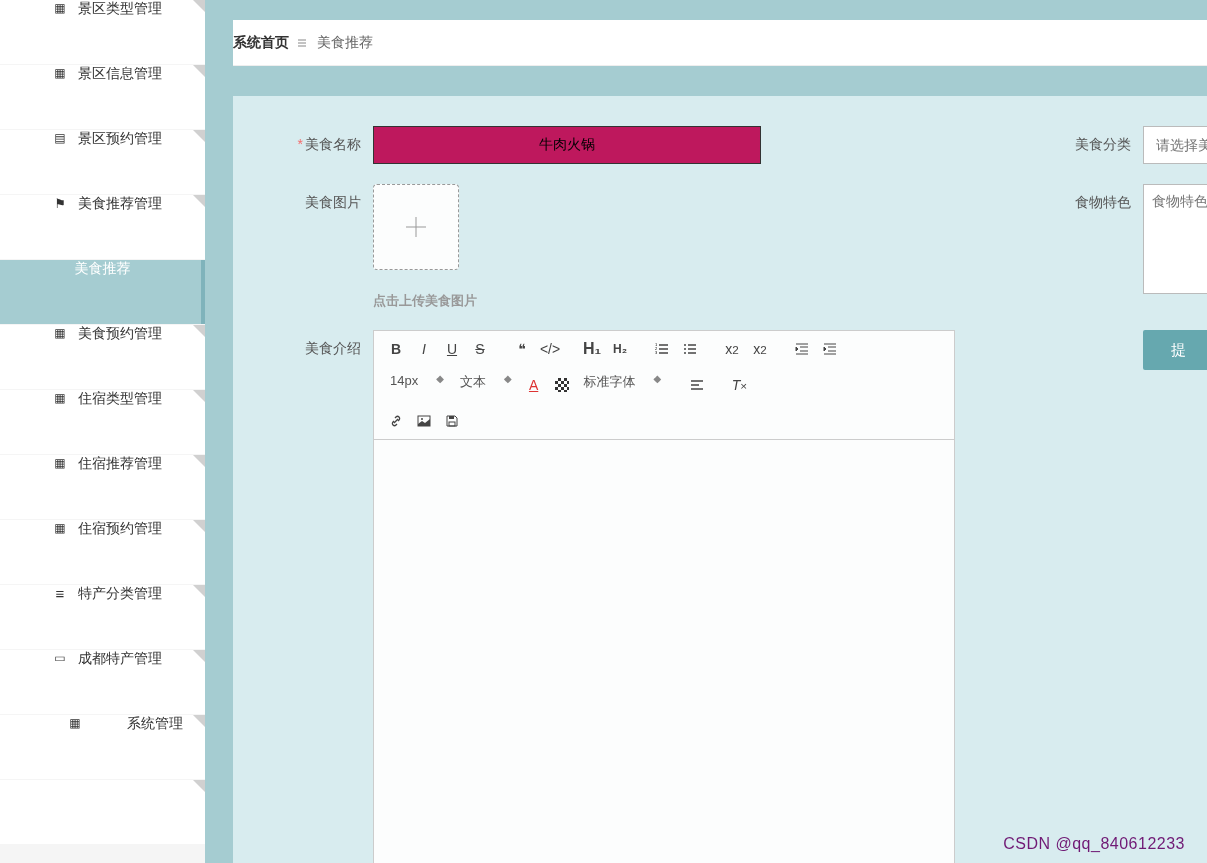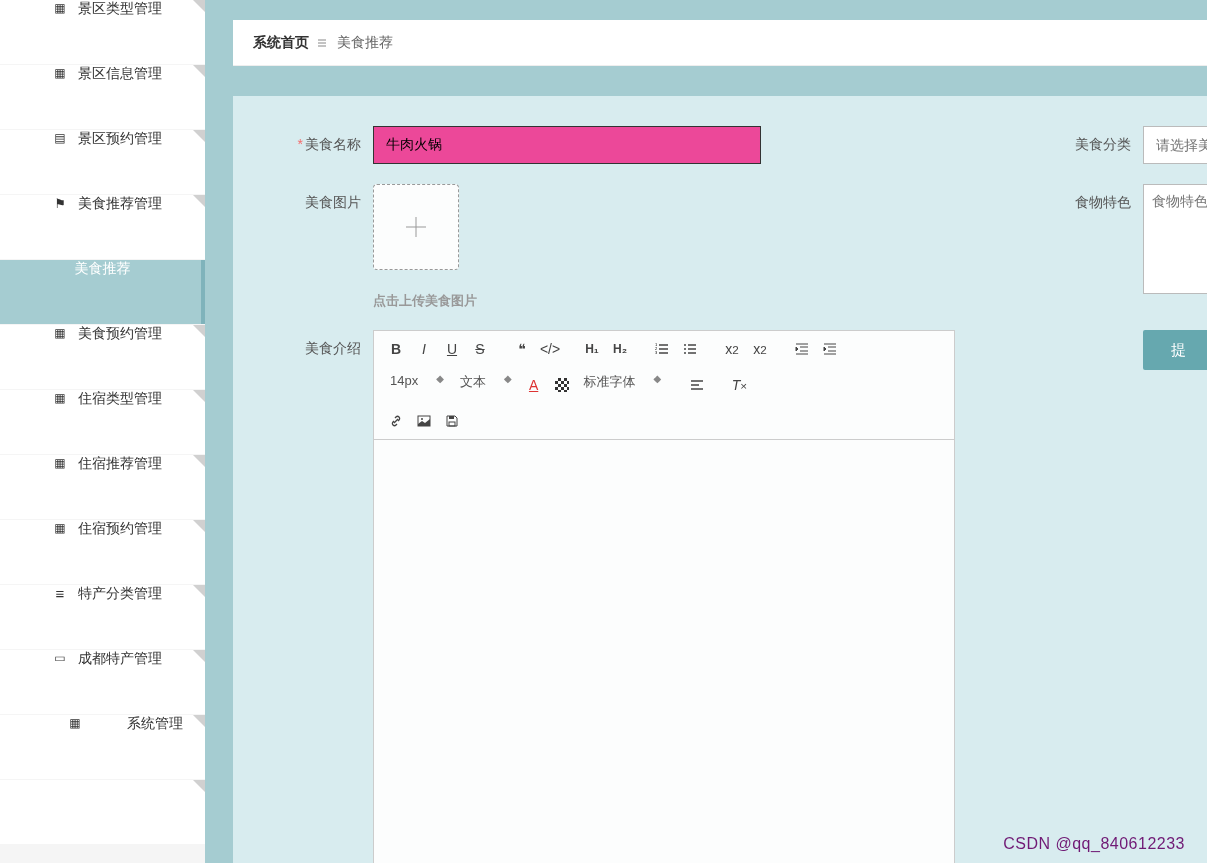--- a/index.html
+++ b/index.html
@@ -12,36 +12,36 @@
 .sidebar-item .label { margin-left: 28px; font-size: 14px; color: #333; }
 .sidebar-item.active { background: #a5ccd1; }
 .sidebar-item.active .label { color: #fff; margin-left: 0; }
 .sidebar-item.active { justify-content: center; padding-left: 0; }
 .sidebar-item.active::after { content: ""; position: absolute; right: 0; top: 0; bottom: 0; width: 4px; background: #7fb3bb; }
 .sidebar-item.sub { padding-left: 99px; }
 .sidebar-item.sub .icon-slot { left: 67px; }
 
 .main { flex: 1; display: flex; flex-direction: column; min-width: 0; }
 .topbar { height: 20px; background: #a5ccd1; }
-.breadcrumb-bar { background: #fff; height: 46px; display: flex; align-items: center; padding-left: 20px; font-size: 14px; border-bottom: 1px solid #eee; margin: 0 0 0 28px; }
+.breadcrumb-bar { background: #fff; height: 46px; display: flex; align-items: center; font-size: 14px; border-bottom: 1px solid #eee; margin: 0 0 0 28px; }
 .breadcrumb-bar .home { font-weight: bold; color: #333; }
 .breadcrumb-bar .sep { margin: 0 8px; color: #888; width: 12px; height: 12px; display: inline-flex; align-items: center; }
 .breadcrumb-bar .crumb { color: #666; }
 
 .content-wrap { flex: 1; padding: 30px 0 0 28px; overflow: auto; }
 .content-card { background: #d8ecef; padding: 30px 40px 40px 40px; min-height: 780px; }
 
 .form-row { display: flex; margin-bottom: 20px; gap: 0; }
 .form-col { display: flex; align-items: flex-start; }
 .form-col.left { flex: 0 0 770px; }
 .form-col.right { flex: 1; }
 .field-label { width: 100px; text-align: right; padding-right: 12px; padding-top: 10px; color: #555; font-size: 14px; flex-shrink: 0; }
 .field-label .req { color: #f56c6c; margin-right: 2px; }
 
-.text-input { width: 388px; height: 38px; border: 1px solid #333; padding: 0 12px; font-size: 14px; background: #ec4899; outline: none; }
+.text-input { width: 388px; height: 38px; border: 1px solid #333; padding: 0 12px; font-size: 14px; background: #be185d; outline: none; text-align: center; }
 .select-input { width: 200px; height: 38px; border: 1px solid #bbb; padding: 0 12px; font-size: 14px; background: #fff; color: #bbb; }
 .textarea-input { width: 200px; height: 110px; border: 1px solid #bbb; padding: 8px; font-size: 14px; background: #fff; color: #bbb; resize: none; }
 
 .upload-box { width: 86px; height: 86px; border: 1px dashed #999; background: #fcfdfd; display: flex; align-items: center; justify-content: center; cursor: pointer; border-radius: 4px; }
 .upload-box svg { stroke: #999; }
 .upload-hint { color: #999; font-size: 13px; margin-top: 22px; font-weight: bold; }
 
 .editor { width: 582px; border: 1px solid #ccc; background: #fcfdfd; }
 .editor-toolbar { border-bottom: 1px solid #ccc; padding: 6px 10px; display: flex; flex-wrap: wrap; align-items: center; gap: 4px; }
 .tool-btn { width: 24px; height: 24px; display: inline-flex; align-items: center; justify-content: center; cursor: pointer; color: #444; font-size: 14px; border-radius: 2px; }
@@ -187,21 +187,21 @@
                 <span class="tool-btn">
                     <u>U</u>
                   </span>
                 <span class="tool-btn">
                     <s>S</s>
                   </span>
                 <span class="tool-sep"></span>
                 <span class="tool-btn">❝</span>
                 <span class="tool-btn">&lt;/&gt;</span>
                 <span class="tool-sep"></span>
-                <span class="tool-btn" style="font-size:12px;">
+                <span class="tool-btn" style="font-size:16px;">
                     <b>H₁</b>
                   </span>
                 <span class="tool-btn" style="font-size:12px;">
                     <b>H₂</b>
                   </span>
                 <span class="tool-sep"></span>
                 <span class="tool-btn">
                     <svg width="14" height="14" viewBox="0 0 14 14">
                       <path d="M4 3h9M4 7h9M4 11h9" stroke="#444" stroke-width="1.3"></path>
                       <text x="0" y="4" font-size="4">1</text>

